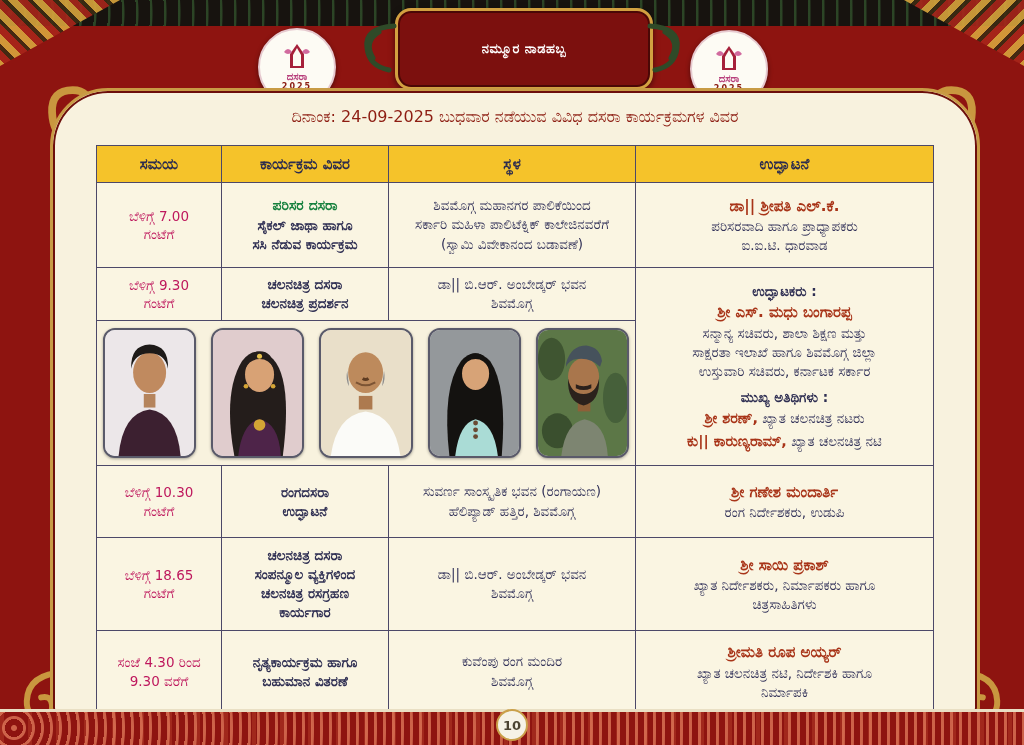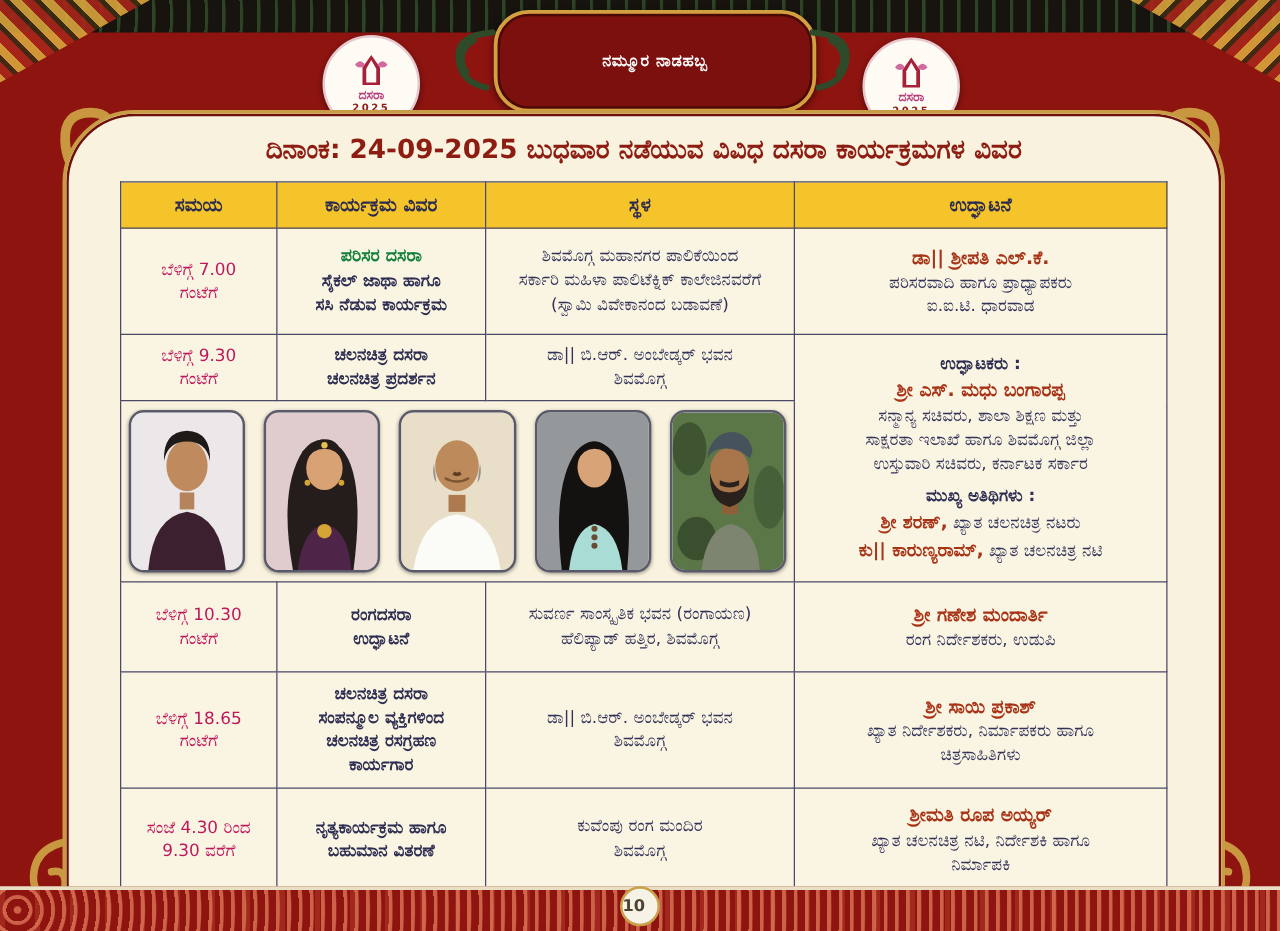--- a/index.html
+++ b/index.html
@@ -31,48 +31,48 @@
   .bottom-band{
     position:absolute; left:0; bottom:0; width:100%; height:33px;
     background:#8e1410;
     background-image:repeating-radial-gradient(circle at 14px 16px, rgba(226,124,92,.75) 0 2.5px, transparent 3.5px 9px),
                      repeating-linear-gradient(90deg, rgba(180,60,40,.5) 0 4px, transparent 4px 28px);
     border-top:3px solid #e9dfc4;
   }
   .page-circle{
     position:absolute; left:50%; bottom:4px; transform:translateX(-50%);
     width:28px; height:28px; border-radius:50%; background:#f6f2e6;
-    border:2px solid #caa04a; display:flex; align-items:center; 
+    border:2px solid #caa04a; display:flex; align-items:center; justify-content:center;
     font-size:13px; color:#4c4433; font-weight:bold;
   }
   .gold-curl{ position:absolute; width:86px; height:86px; }
   .gold-curl svg{ width:100%; height:100%; }
   
   .plaque{
     position:absolute; left:395px; top:8px; width:252px; height:76px;
-    background:#7c100e; border:3px solid #d2a040; border-radius:28px;
+    background:#7c100e; border:3px solid #d2a040; border-radius:16px;
     display:flex; flex-direction:row; align-items:center; justify-content:center;
     box-shadow:0 0 0 2px #4a0806 inset, 0 2px 6px rgba(0,0,0,.5);
   }
   .plaque .sub{ color:#ffffff; font-size:13px; font-weight:bold; letter-spacing:.5px; }
   .plaque .title{ color:#f2b92e; font-size:25px; font-weight:bold; text-shadow:1px 2px 1px #3a0503; margin-top:2px; }
   .green-scroll{ position:absolute; top:18px; width:52px; height:60px; }
   .logo{
     position:absolute; width:74px; height:74px; border-radius:50%;
     background:#fdfbf4; border:2px solid #e6c9cf;
     display:flex; flex-direction:column; align-items:center; justify-content:center;
     box-shadow:0 2px 5px rgba(0,0,0,.45);
   }
   .logo .emblem{ width:34px; height:30px; }
   .logo .l1{ color:#b8407c; font-size:10px; font-weight:bold; line-height:1; }
   .logo .l2{ color:#8c1d14; font-size:8px; font-weight:bold; letter-spacing:2px; line-height:1.2; }
   
   .date-line{
     position:absolute; left:0; top:16px; width:100%; text-align:center;
-    color:#8d1d12; font-size:21px; font-weight:bold;
+    color:#8d1d12; font-size:16px; font-weight:normal;
   }
   
   table.sched{
     position:absolute; left:43px; top:54px; border-collapse:collapse; table-layout:fixed;
     width:837px; background:#faf5e2;
   }
   table.sched td, table.sched th{ border:1.6px solid #4c4868; vertical-align:middle; text-align:center; padding:3px 6px; }
   table.sched th{
     background:#f5c32a; color:#2c2c4e; font-size:15px; font-weight:bold; height:30px;
   }

